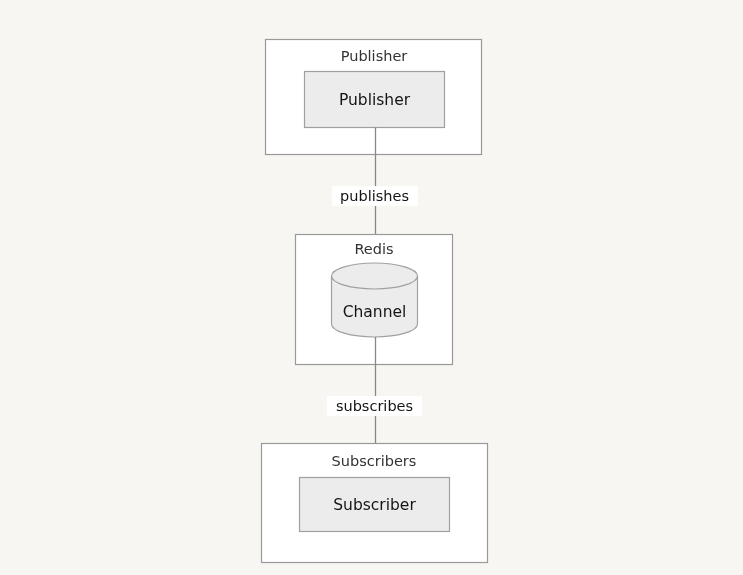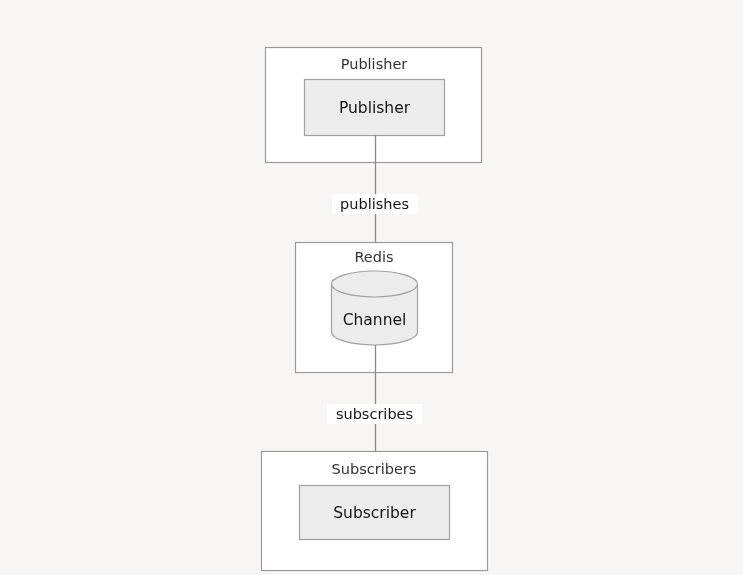--- a/index.html
+++ b/index.html
@@ -10,21 +10,20 @@
     width: 743px;
     height: 575px;
     background: #f7f6f2;
     font-family: "DejaVu Sans", sans-serif;
     overflow: hidden;
   }
   #canvas {
     position: relative;
     width: 743px;
     height: 421px;
-    margin-top: 8px;
   }
   svg.diagram {
     position: absolute;
     left: 0;
     top: 0;
     width: 743px;
     height: 575px;
   }
   .group-rect {
     fill: #ffffff;

